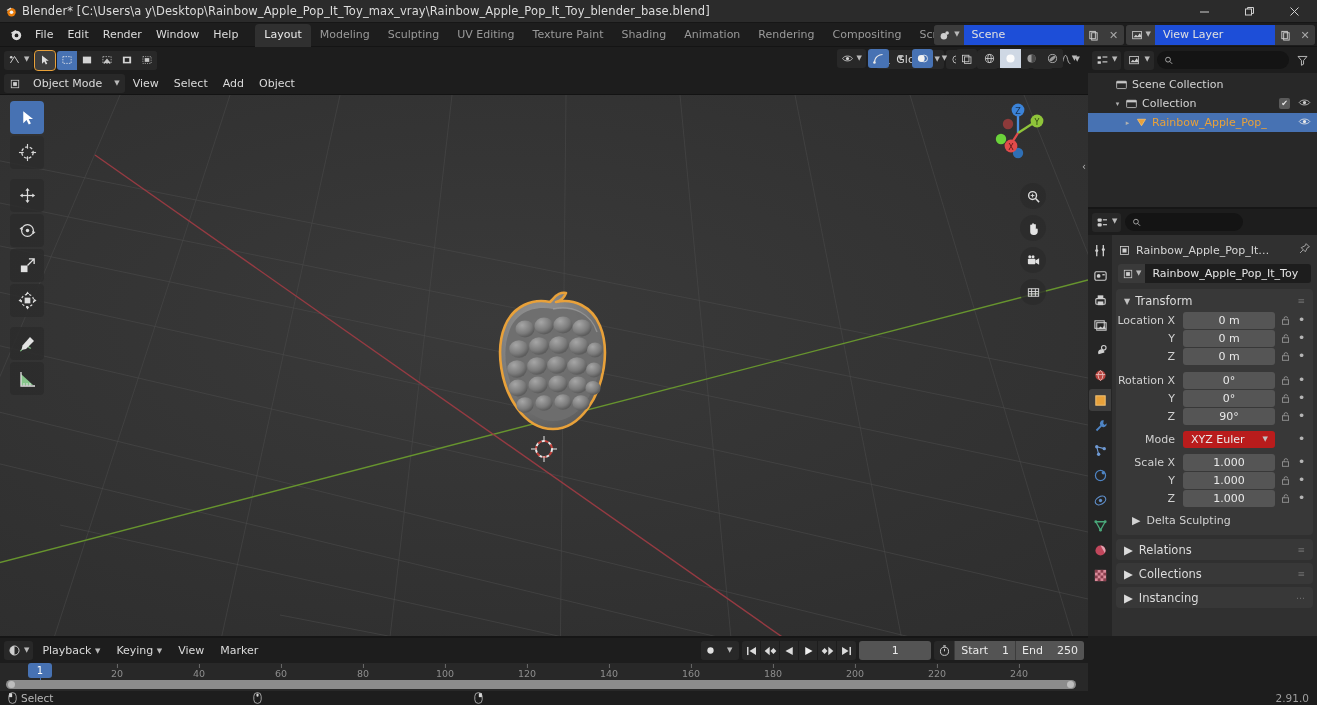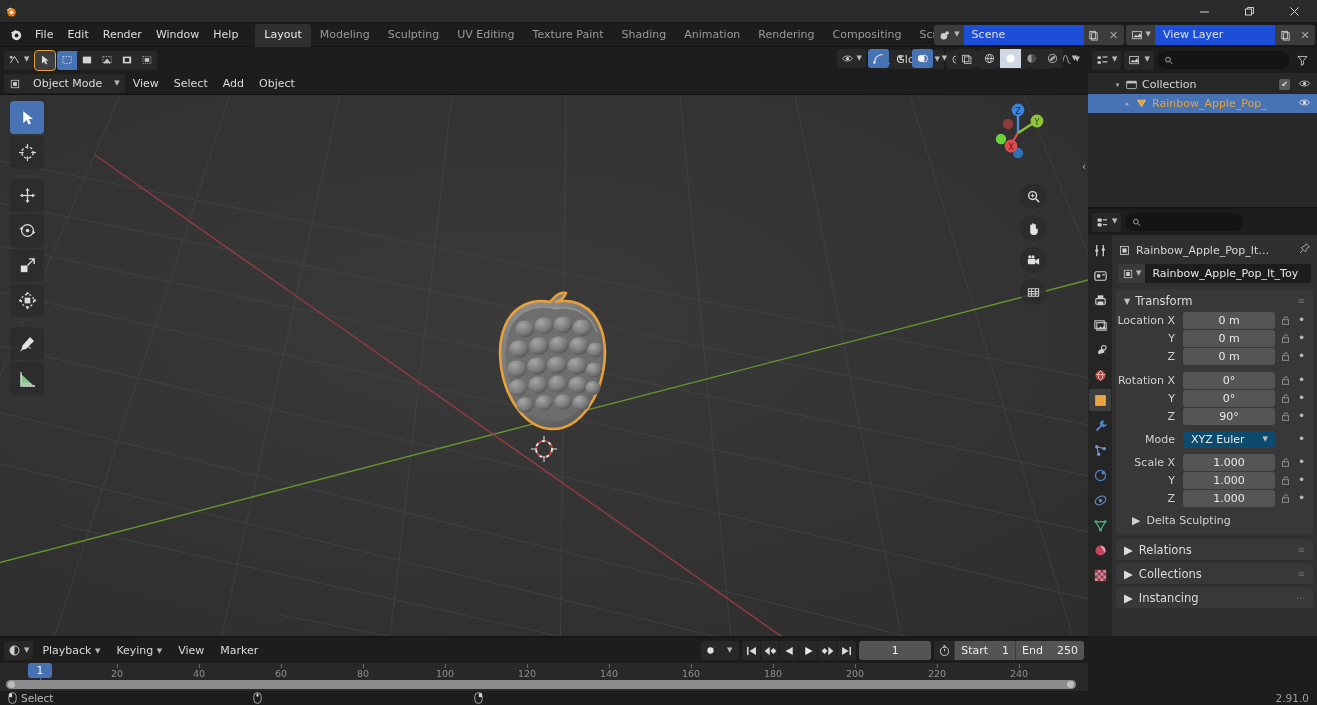--- a/index.html
+++ b/index.html
@@ -143,21 +143,21 @@
   .panel-head .tri { font-size: 8px; color: #c2c2c2; }
   .panel-box { background: #383838; border-radius: 4px; margin: 0 4px 4px; padding: 2px 0 5px; }
   .panel-closed { background: #383838; border-radius: 4px; margin: 0 4px 3px; height: 21px; display: flex;
                   align-items: center; gap: 6px; padding: 0 8px; font-size: 11.5px; color: #dcdcdc; }
   .grip { margin-left: auto; color: #6d6d6d; font-size: 9px; letter-spacing: 0; line-height: 4px; text-align: right; }
 
   .prow { display: flex; align-items: center; height: 18px; margin-bottom: 0; padding: 0 6px 0 0; gap: 4px; }
   .plabel { width: 63px; text-align: right; font-size: 11px; color: #d0d0d0; padding-right: 4px; }
   .pfield { flex: 1; height: 17px; background: #555555; border-radius: 3px; text-align: center; line-height: 17px;
             font-size: 11px; color: #e9e9e9; }
-  .pfield.select { background: #0c4a6e; text-align: left; padding-left: 8px; position: relative; }
+  .pfield.select { background: #b91c1c; text-align: left; padding-left: 8px; position: relative; }
   .pfield.select .c { position: absolute; right: 7px; top: 0; font-size: 7px; color: #c0c0c0; }
   .plock { width: 13px; display: flex; align-items: center; justify-content: center; color: #9a9a9a; }
   .pdot { width: 11px; display: flex; align-items: center; justify-content: center; color: #b5b5b5; font-size: 13px; line-height: 0; }
   .subpanel { display: flex; align-items: center; gap: 6px; height: 19px; padding-left: 16px; font-size: 11px; color: #d2d2d2; }
 
   
   .timeline { position: absolute; left: 0; right: 229px; bottom: 14px; height: 55px; background: #282828;
               border-top: 2px solid #161616; }
   .tl-header { height: 25px; background: #1d1d1d; display: flex; align-items: center; gap: 2px; padding: 0 4px;
                position: relative; }
@@ -199,20 +199,21 @@
 <div class="app">
 
   <div class="titlebar">
     <span class="blender-logo">
       <svg width="13" height="13" viewBox="0 0 16 16">
         <circle cx="8" cy="9" r="5.2" fill="#e87d0d"></circle>
         <circle cx="8" cy="9" r="2.2" fill="#f5f5f5"></circle>
         <path d="M2 6 L7 3.2 L7.8 4.6 L3 7.2 Z" fill="#dcdcdc"></path>
       </svg>
     </span>
+    <span class="title-text">Blender* [C:\Users\a y\Desktop\Rainbow_Apple_Pop_It_Toy_max_vray\Rainbow_Apple_Pop_It_Toy_blender_base.blend]</span>
     <div class="win-controls">
       <div class="win-btn">
         <svg width="11" height="11" viewBox="0 0 11 11">
             <line x1="1" y1="6" x2="10" y2="6" stroke="#d0d0d0" stroke-width="1"></line>
           </svg>
       </div>
       <div class="win-btn">
         <svg width="11" height="11" viewBox="0 0 11 11">
           <rect x="1.5" y="3" width="6" height="6" fill="none" stroke="#d0d0d0" stroke-width="1"></rect>
           <path d="M3.6 3 V1.5 H9.5 V7.4 H8" fill="none" stroke="#d0d0d0" stroke-width="1"></path>
@@ -721,20 +722,31 @@
             <input placeholder="" style="">
           </div>
           <div class="hbtn flat">
             <svg width="13" height="13" viewBox="0 0 16 16">
                 <path d="M2.5 3 h11 l-4.2 5 v4.5 l-2.6 1.4 V8 z" fill="none" stroke="#c9c9c9" stroke-width="1.1"></path>
               </svg>
           </div>
         </div>
         <div class="outliner-body">
 
+          <div class="orow">
+            <span style="width:14px"></span>
+            <span class="disc"></span>
+            <span style="display:flex;align-items:center;margin-left:2px;">
+              <svg width="13" height="13" viewBox="0 0 16 16">
+                  <rect x="2" y="4" width="12" height="9" rx="1" fill="none" stroke="#c8c8c8"></rect>
+                  <rect x="2" y="4" width="12" height="2.6" fill="#c8c8c8"></rect>
+                </svg>
+            </span>
+            <span class="oname">Scene Collection</span>
+          </div>
 
           <div class="orow">
             <span style="width:24px"></span>
             <span class="disc">▾</span>
             <span style="display:flex;align-items:center;margin-left:2px;">
               <svg width="13" height="13" viewBox="0 0 16 16">
                   <rect x="2" y="4" width="12" height="9" rx="1" fill="none" stroke="#c8c8c8"></rect>
                   <rect x="2" y="4" width="12" height="2.6" fill="#c8c8c8"></rect>
                 </svg>
             </span>

